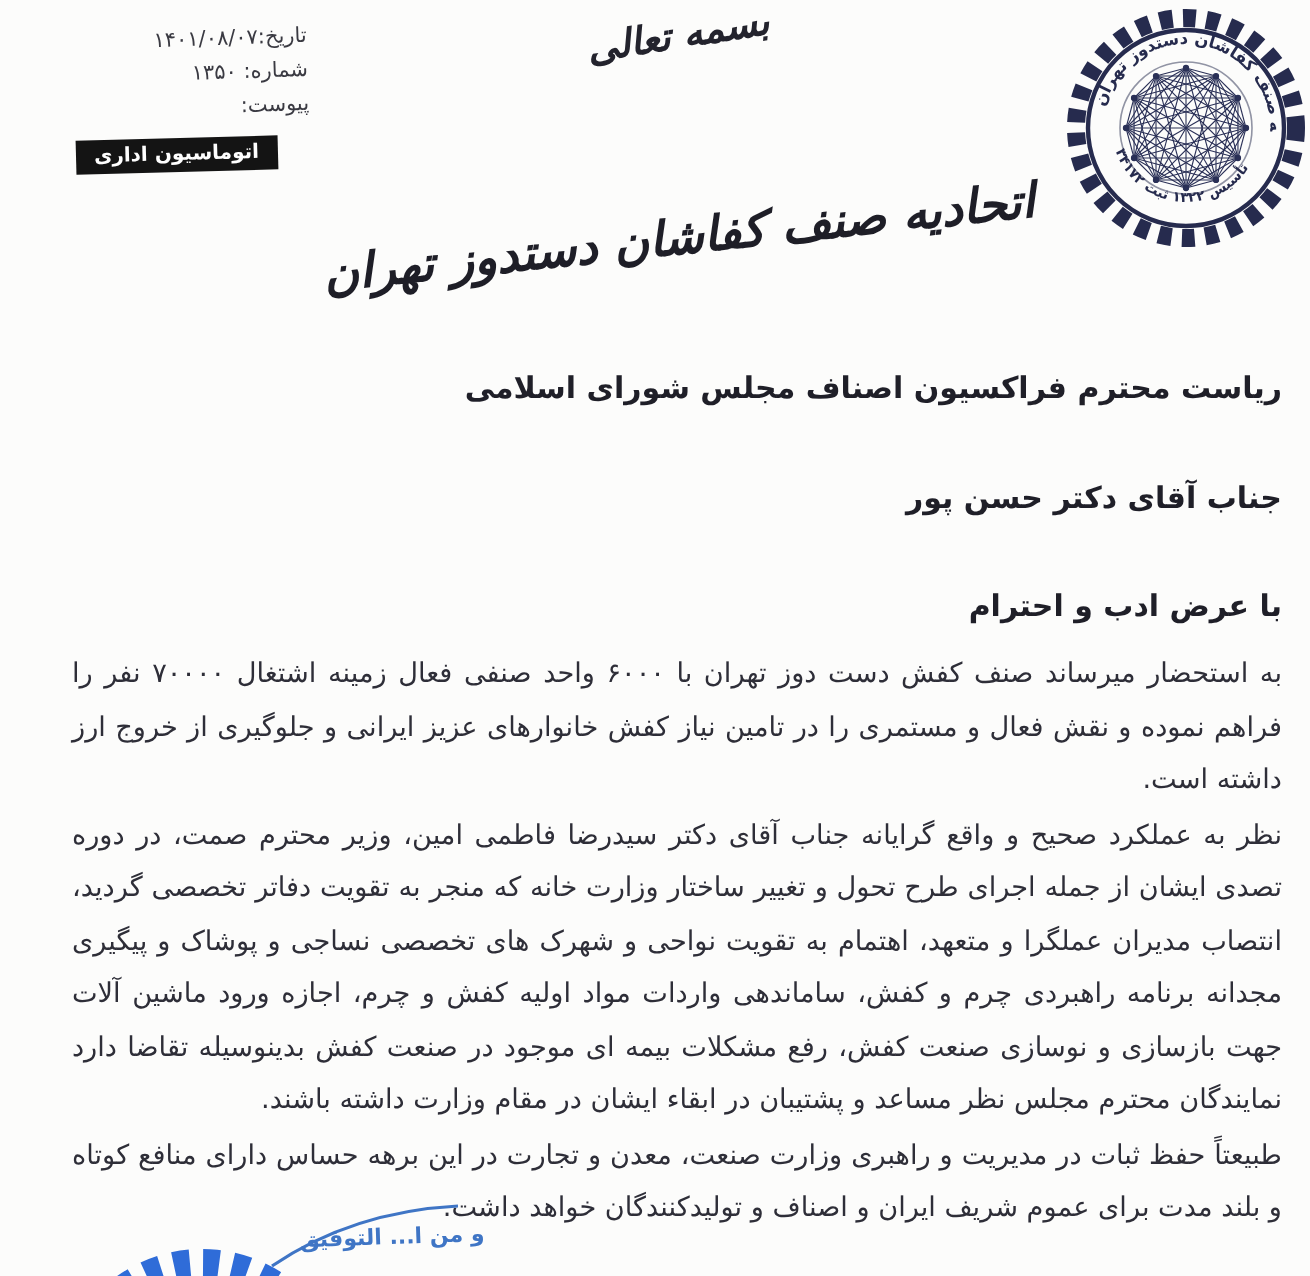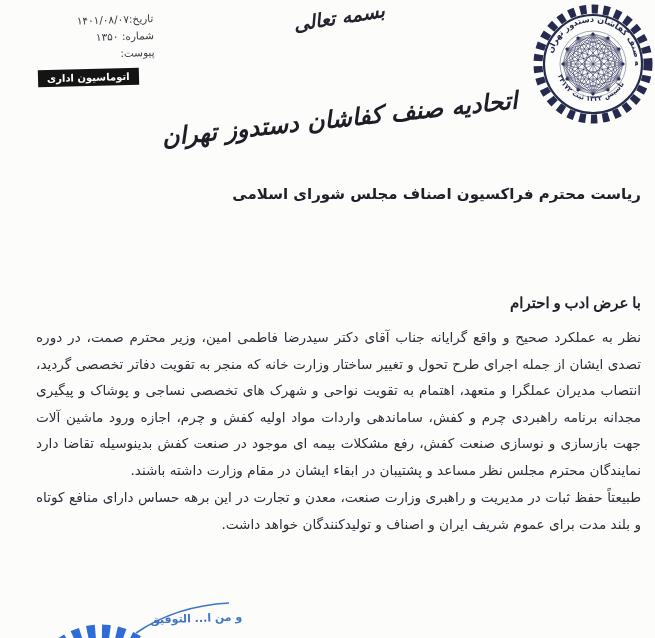--- a/index.html
+++ b/index.html
@@ -33,21 +33,21 @@
     position:absolute;left:198px;top:102px;width:320px;text-align:center;
     font-family:"DejaVu Serif",serif;font-style:italic;font-weight:bold;
     font-size:24px;color:#1e1e27;direction:rtl;transform:rotate(-6deg);
     white-space:nowrap;letter-spacing:-1px;
   }
   
   .recipient{position:absolute;right:14px;direction:rtl;
     font-weight:bold;color:#1f1f28;}
   .r1{top:185px;font-size:15px;}
   .r2{top:240px;font-size:15px;}
-  .r3{top:294px;font-size:15px;font-family:Liberation Serif, serif;}
+  .r3{top:294px;font-size:15px;}
   
   .body-text{
     position:absolute;top:324px;right:14px;left:36px;direction:rtl;
     text-align:justify;font-size:13.6px;line-height:26.5px;color:#2e2e38;
   }
   .body-text p{margin:0 0 1px 0;}
   
   .closing{
     position:absolute;left:150px;top:612px;direction:rtl;
     font-size:11px;color:#3f75c5;font-weight:bold;transform:rotate(-2deg);
@@ -164,23 +164,25 @@
         <circle cx="32.00" cy="62.00" r="1.3"></circle>
         <line x1="36.02" y1="47.00" x2="47.00" y2="36.02"></line>
         <circle cx="36.02" cy="47.00" r="1.3"></circle>
         <circle cx="47.00" cy="36.02" r="1.3"></circle>
       </g>
   </svg>
 
   <div class="union-title">اتحادیه صنف کفاشان دستدوز تهران</div>
 
   <div class="recipient r1">ریاست محترم فراکسیون اصناف مجلس شورای اسلامی</div>
+  <div class="recipient r2">جناب آقای دکتر حسن پور</div>
   <div class="recipient r3">با عرض ادب و احترام</div>
 
   <div class="body-text">
+    <p>به استحضار میرساند صنف کفش دست دوز تهران با ۶۰۰۰ واحد صنفی فعال زمینه اشتغال ۷۰۰۰۰ نفر را فراهم نموده و نقش فعال و مستمری را در تامین نیاز کفش خانوارهای عزیز ایرانی و جلوگیری از خروج ارز داشته است.</p>
     <p>نظر به عملکرد صحیح و واقع گرایانه جناب آقای دکتر سیدرضا فاطمی امین، وزیر محترم صمت، در دوره تصدی ایشان از جمله اجرای طرح تحول و تغییر ساختار وزارت خانه که منجر به تقویت دفاتر تخصصی گردید، انتصاب مدیران عملگرا و متعهد، اهتمام به تقویت نواحی و شهرک های تخصصی نساجی و پوشاک و پیگیری مجدانه برنامه راهبردی چرم و کفش، ساماندهی واردات مواد اولیه کفش و چرم، اجازه ورود ماشین آلات جهت بازسازی و نوسازی صنعت کفش، رفع مشکلات بیمه ای موجود در صنعت کفش بدینوسیله تقاضا دارد نمایندگان محترم مجلس نظر مساعد و پشتیبان در ابقاء ایشان در مقام وزارت داشته باشند.</p>
     <p>طبیعتاً حفظ ثبات در مدیریت و راهبری وزارت صنعت، معدن و تجارت در این برهه حساس دارای منافع کوتاه و بلند مدت برای عموم شریف ایران و اصناف و تولیدکنندگان خواهد داشت.</p>
   </div>
 
   <svg class="swoosh" width="100" height="40" viewBox="0 0 100 40">
     <path d="M3,37 C28,20 58,9 96,7" stroke="#3f75c5" stroke-width="1.6" fill="none"></path>
   </svg>
   <div class="closing">و من ا... التوفیق</div>
 
   <svg class="stamp-bottom" width="135" height="22" viewBox="0 0 135 22">

